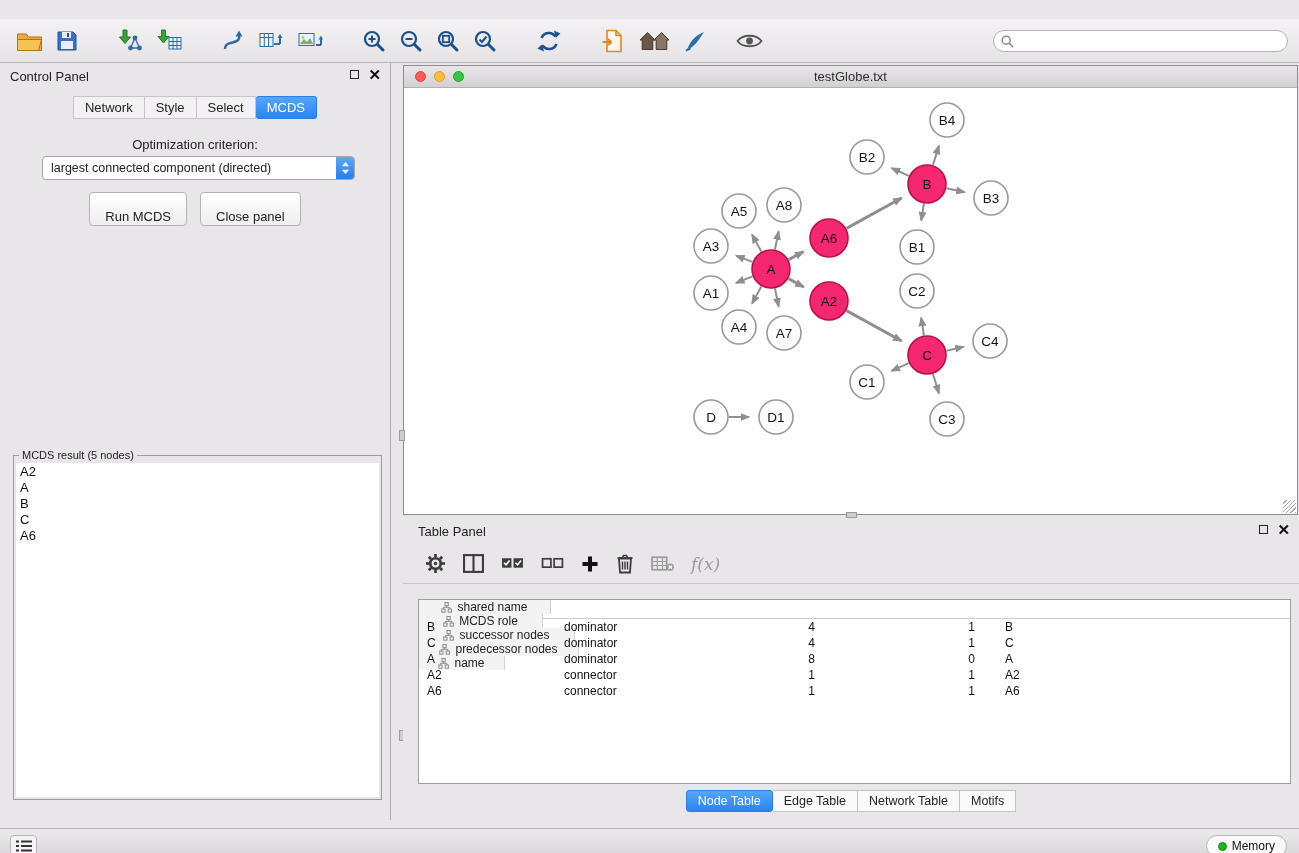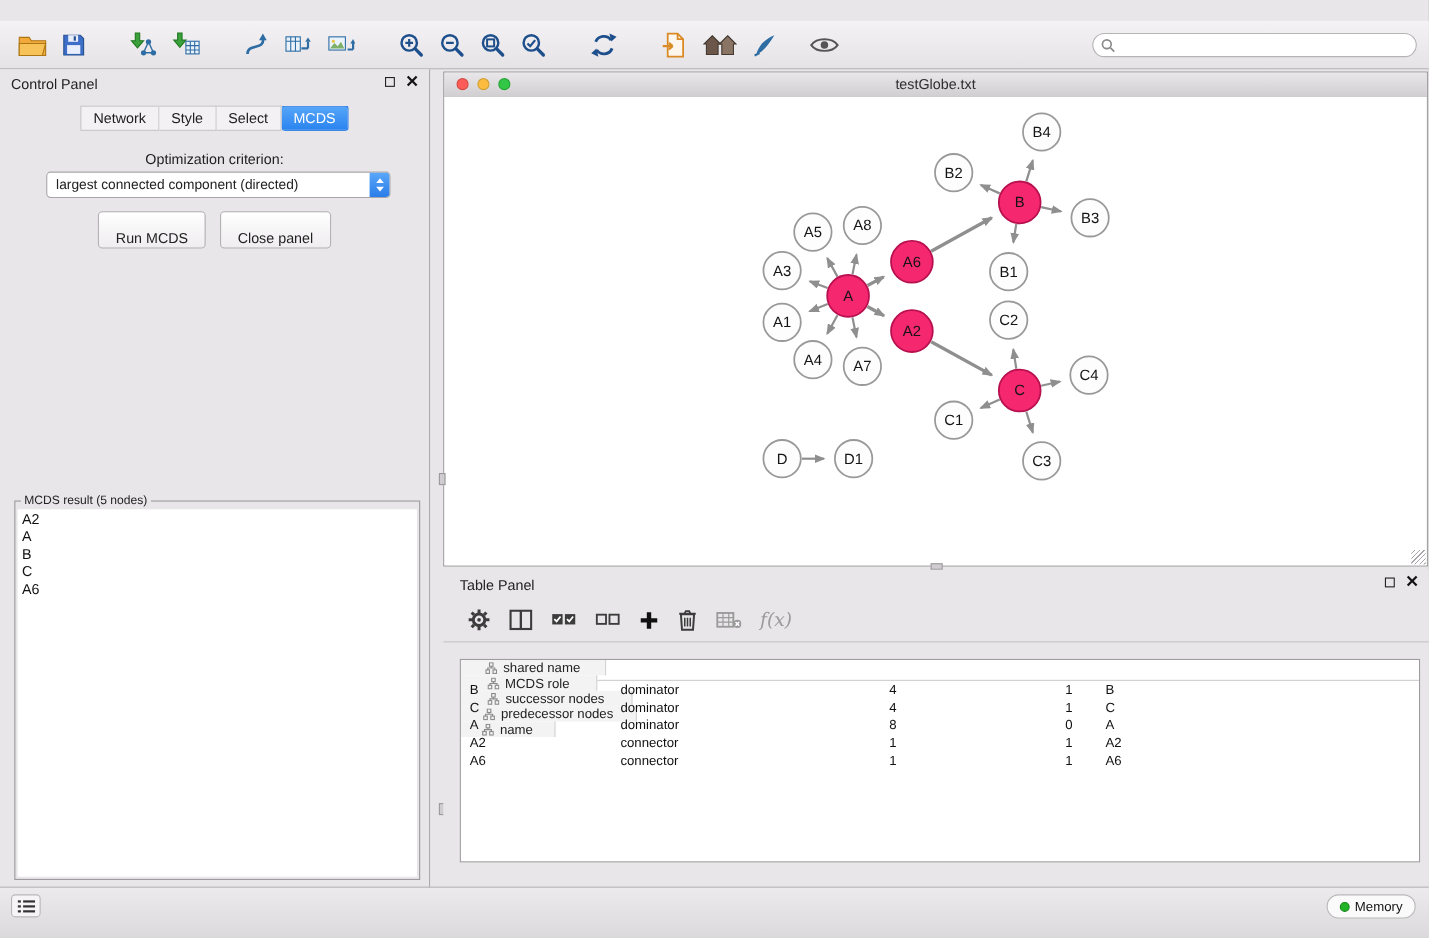--- a/index.html
+++ b/index.html
@@ -88,21 +88,21 @@
   .td.r { text-align:right; padding-right:16px; }
   .tr .td:nth-child(2) { padding-left:13px; }
   .tr .td:nth-child(5) { padding-left:14px; }
   .tp-tabs { position:absolute; bottom:8px; left:0; width:100%; display:flex; justify-content:center; }
   .ttab { padding:3px 11px; font-size:12.5px; background:#fbfafb; border:1px solid #c4c2c4;
     border-left:none; color:#222; }
   .ttab:first-child { border-left:1px solid #c4c2c4; }
   .ttab.active { background:linear-gradient(#56a5f8,#2a84f0); color:#fff; border-color:#2a7de8; border-radius:3px; }
 
   
-  .statusbar { position:absolute; left:0; bottom:0; width:100%; height:47px;
+  .statusbar { position:absolute; left:0; bottom:0; width:100%; height:25px;
     background:linear-gradient(#eceaec,#dbd9db); border-top:1px solid #b6b4b6; }
   .sb-left { position:absolute; left:10px; top:6px; width:27px; height:21px;
     background:#f6f4f6; border:1px solid #b9b7b9; border-radius:4px;
     display:flex; align-items:center; justify-content:center; }
   .memory-btn { position:absolute; right:12px; top:6px; height:22px; border-radius:11px;
     border:1px solid #b9b7b9; background:#fbfafb; display:flex; align-items:center; gap:5px;
     padding:0 11px; font-size:12px; font-family:"Liberation Sans",sans-serif; color:#111; }
   .mem-dot { width:9px; height:9px; border-radius:50%; background:#23b326; border:1px solid #158a18; }
 </style>
 </head>
@@ -557,20 +557,26 @@
           </div>
           <div class="tr">
             <div class="td l" style="width: 132px;">A6</div>
             <div class="td l" style="width: 124px;">connector</div>
             <div class="td r" style="width: 156px;">1</div>
             <div class="td r" style="width: 160px;">1</div>
             <div class="td l" style="width: 86px;">A6</div>
           </div>
         </div>
     </div>
+    <div class="tp-tabs" id="table-tabs">
+        <div class="ttab active">Node Table</div>
+        <div class="ttab">Edge Table</div>
+        <div class="ttab">Network Table</div>
+        <div class="ttab">Motifs</div>
+      </div>
   </div>
 
   <div class="statusbar">
     <button class="sb-left">
       <svg width="16" height="12" viewBox="0 0 16 12">
           <g fill="#333">
             <rect x="0" y="0.5" width="3" height="2"></rect>
             <rect x="5" y="0.5" width="11" height="2"></rect>
             <rect x="0" y="5" width="3" height="2"></rect>
             <rect x="5" y="5" width="11" height="2"></rect>

